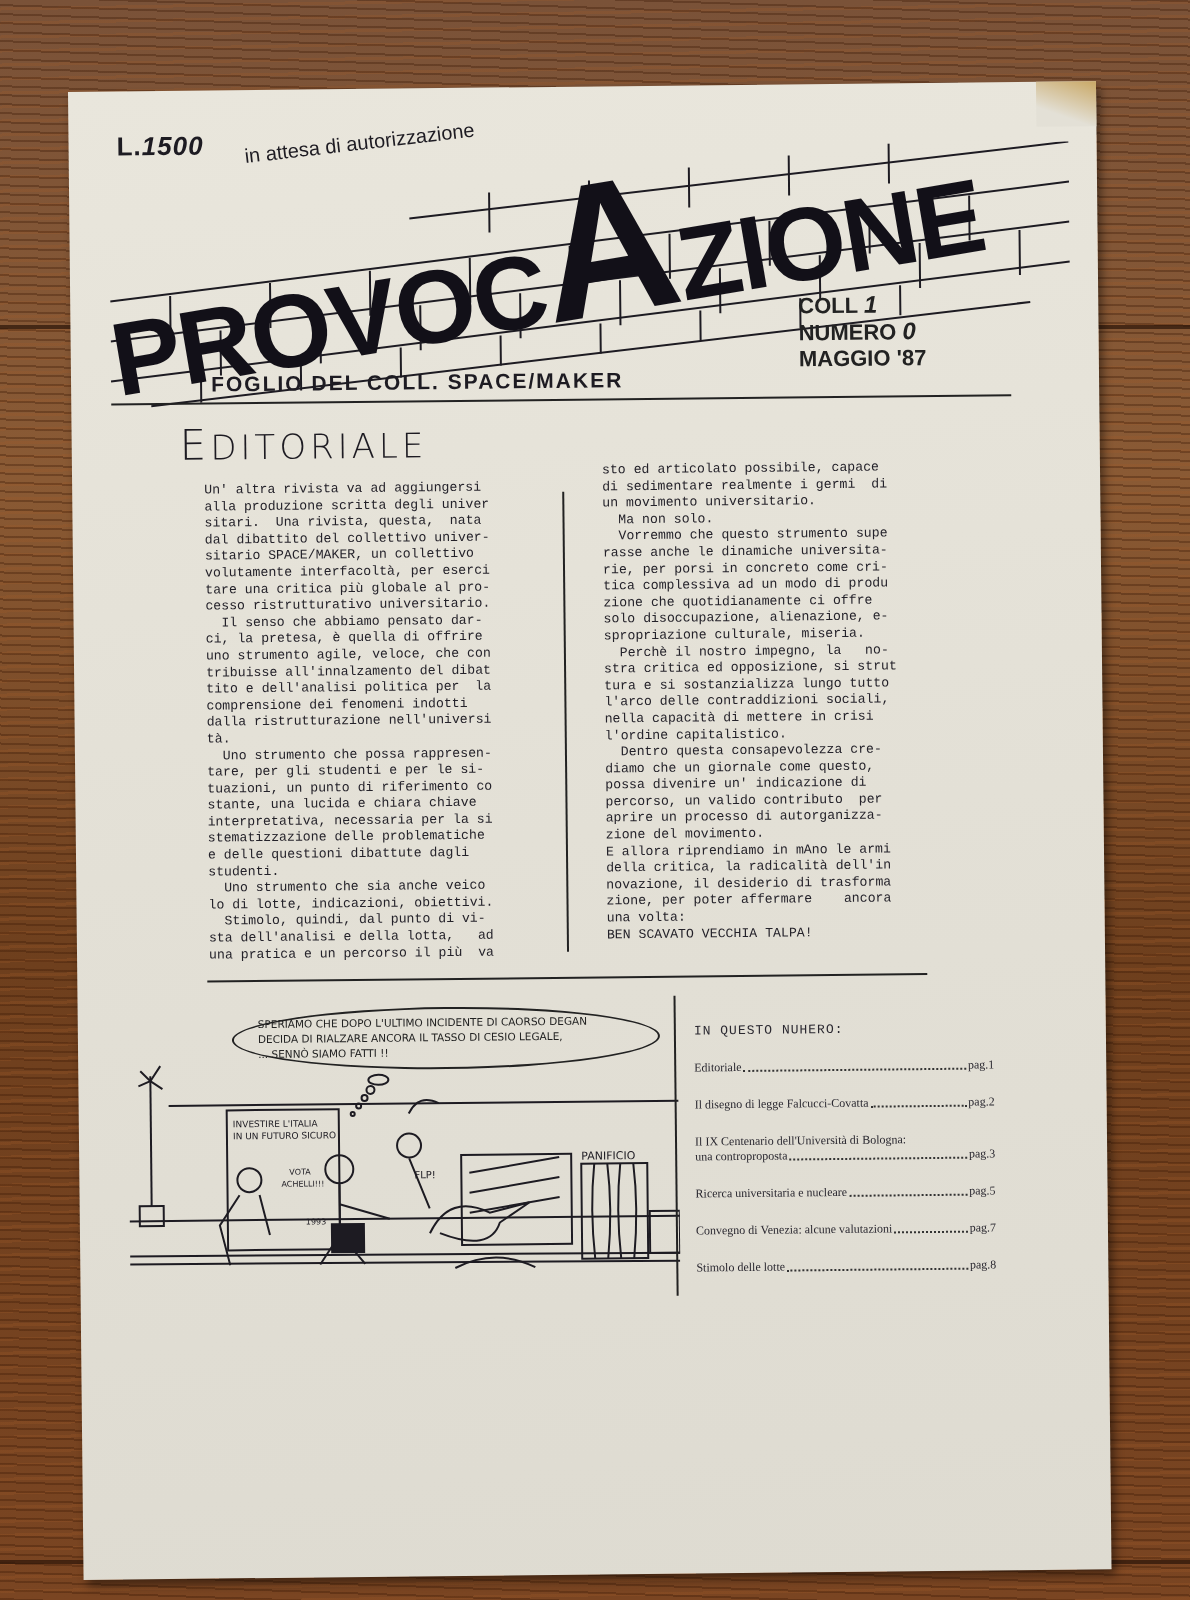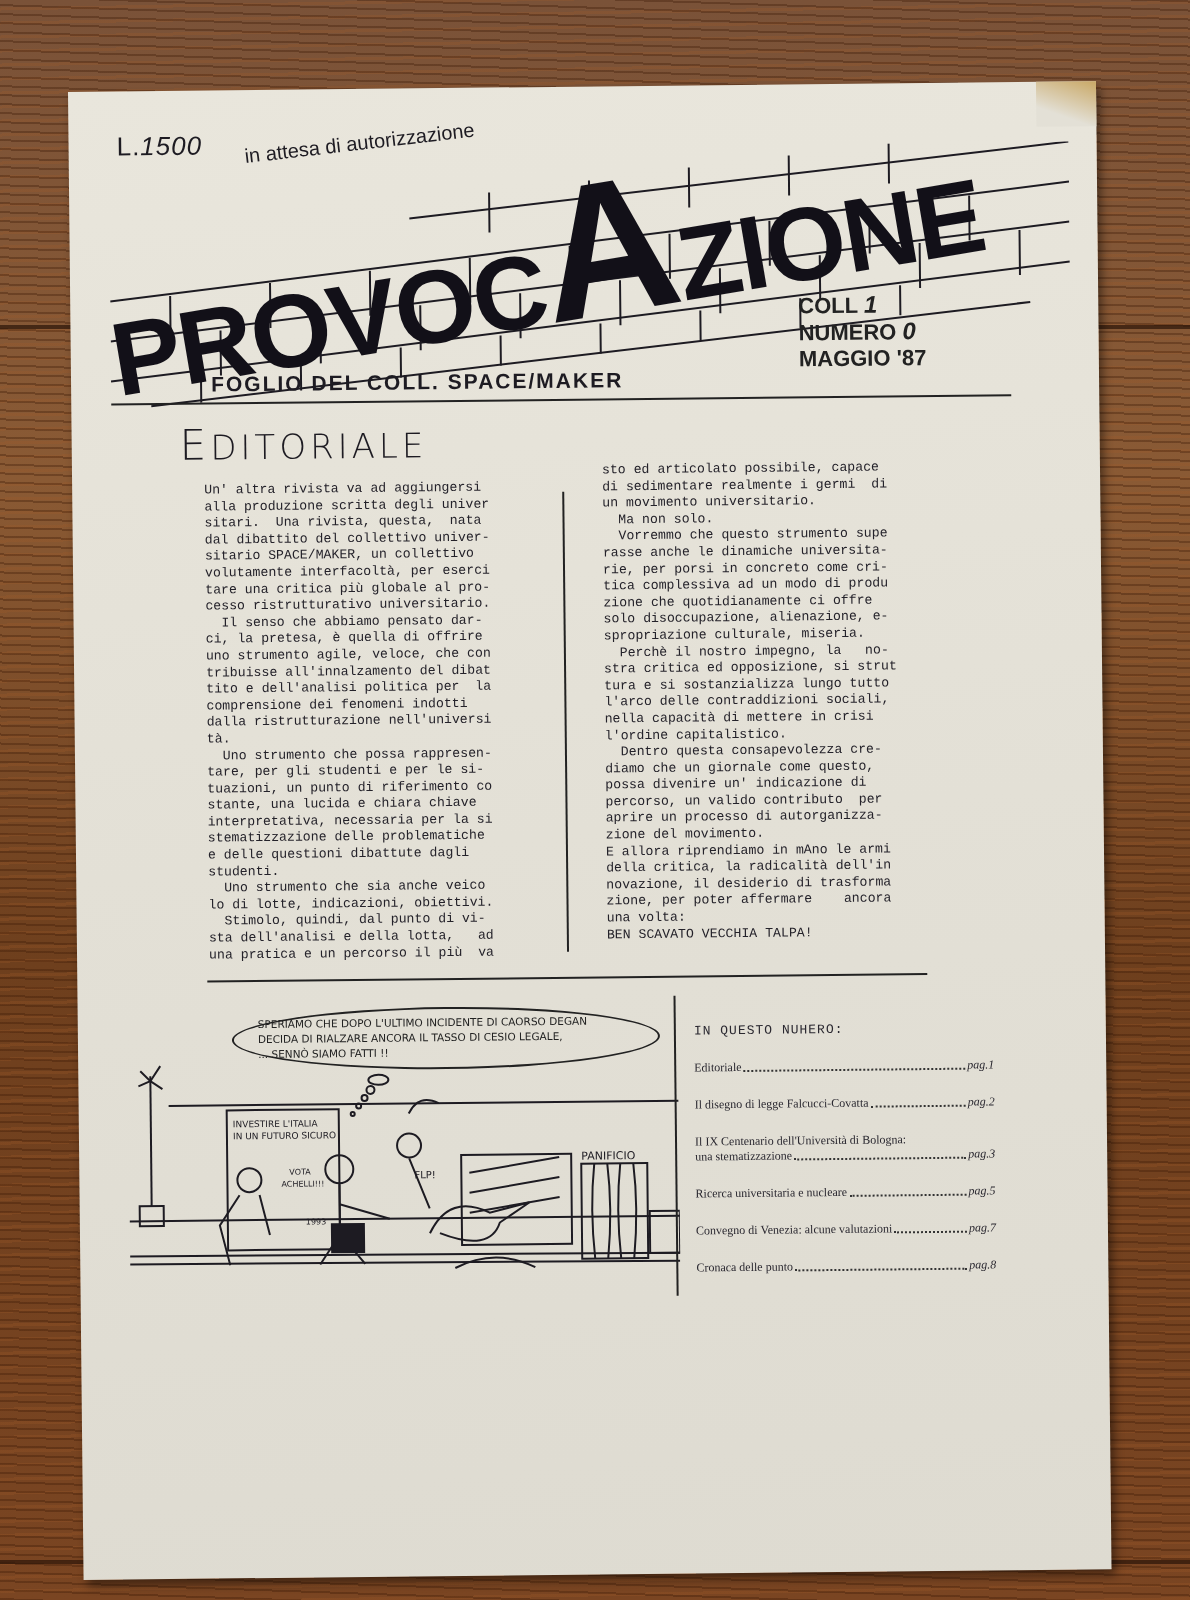--- a/index.html
+++ b/index.html
@@ -14,21 +14,21 @@
   .plank-gap{position:absolute;left:0;right:0;height:4px;background:#2a1408;opacity:.7;}
   .paper{
     position:absolute;left:68px;top:92px;width:1028px;height:1488px;
     background:linear-gradient(175deg,#e9e6dc 0%,#e3e0d6 50%,#dedbd1 100%);
     box-shadow:4px 6px 10px rgba(0,0,0,0.45);
     transform:rotate(-0.6deg);
     transform-origin:top left;
     color:#1d1b22;
   }
   .paper .corner{position:absolute;right:0;top:0;width:60px;height:45px;background:linear-gradient(200deg,#c9a866,#e3e0d6 70%);}
-  .price{position:absolute;left:48px;top:40px;font-family:"Liberation Sans",sans-serif;font-weight:normal;font-size:26px;letter-spacing:1px;}
+  .price{position:absolute;left:48px;top:40px;font-family:"Liberation Sans",sans-serif;font-weight:bold;font-size:26px;letter-spacing:1px;}
   .price .num{font-style:italic;}
   .auth{position:absolute;left:176px;top:55px;font-family:"Liberation Sans",sans-serif;font-size:20px;transform:rotate(-6deg);transform-origin:left;}
   .wall{position:absolute;left:40px;top:60px;width:960px;height:260px;}
   .masthead{
     position:absolute;left:48px;top:130px;width:900px;height:180px;
     font-family:"Liberation Sans",sans-serif;font-weight:900;font-size:104px;
     transform:rotate(-9deg);transform-origin:left bottom;letter-spacing:-2px;
     color:#121018;white-space:nowrap;
   }
   .masthead .bigA{font-size:190px;}
@@ -42,21 +42,21 @@
   .col-left{left:132px;top:392px;}
   .col-right{left:530px;top:376px;}
   .col-divider{position:absolute;left:490px;top:405px;width:2px;height:460px;background:#222;}
   .rule-mid{position:absolute;left:130px;top:890px;width:720px;height:2px;background:#222;}
   .toc-divider{position:absolute;left:596px;top:910px;width:2px;height:300px;background:#222;}
   .toc{position:absolute;left:616px;top:938px;width:300px;font-family:"Liberation Mono",monospace;font-size:11px;color:#2a2830;}
   .toc-head{font-size:13px;margin-bottom:22px;letter-spacing:1px;}
   .toc-item{display:flex;align-items:flex-end;margin-bottom:22px;white-space:nowrap;}
   .toc-item .t{font-family:"Liberation Serif",serif;font-size:12px;}
   .toc-item .dots{flex:1;border-bottom:2px dotted #333;margin:0 2px 3px 2px;}
-  .toc-item .p{font-family:"Liberation Serif",serif;font-size:12px;font-style:italic;}
+  .toc-item .p{font-family:"Liberation Serif",serif;font-size:12px;}
   .toc-item.multi{flex-direction:column;align-items:stretch;}
   .toc-item.multi .row{display:flex;align-items:flex-end;}
   .cartoon{position:absolute;left:30px;top:905px;width:570px;height:300px;}
   .bubble{position:absolute;left:124px;top:14px;width:428px;height:62px;border:2px solid #222;border-radius:50%;
     font-family:"DejaVu Sans",sans-serif;font-size:10.5px;line-height:15px;padding:6px 0 0 24px;box-sizing:border-box;color:#222;}
 </style>
 </head>
 <body>
 
 <div class="plank-gap" style="top:325px;"></div>
@@ -215,34 +215,34 @@
         <span class="p">pag.1</span>
     </div>
     <div class="toc-item">
       <span class="t">Il disegno di legge Falcucci-Covatta</span>
         <span class="dots"></span>
         <span class="p">pag.2</span>
     </div>
     <div class="toc-item multi">
       <span class="t">Il IX Centenario dell'Università di Bologna:</span>
       <div class="row">
-          <span class="t">una stematizzazione</span>
+          <span class="t">una controproposta</span>
           <span class="dots"></span>
           <span class="p">pag.3</span>
         </div>
     </div>
     <div class="toc-item">
       <span class="t">Ricerca universitaria e nucleare</span>
         <span class="dots"></span>
         <span class="p">pag.5</span>
     </div>
     <div class="toc-item">
       <span class="t">Convegno di Venezia: alcune valutazioni</span>
         <span class="dots"></span>
         <span class="p">pag.7</span>
     </div>
     <div class="toc-item">
-      <span class="t">Cronaca delle punto</span>
+      <span class="t">Stimolo delle lotte</span>
         <span class="dots"></span>
         <span class="p">pag.8</span>
     </div>
   </div>
 </div>
 
 </body></html>

